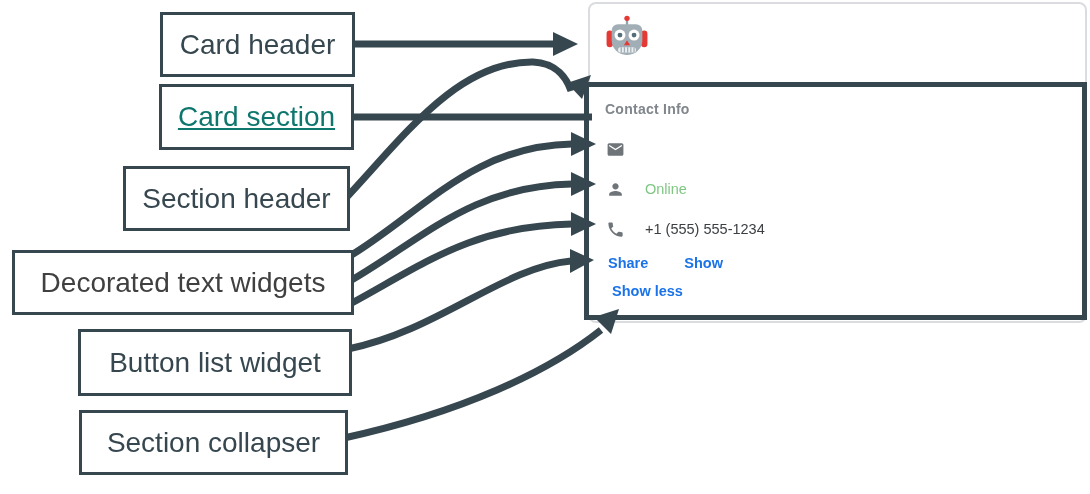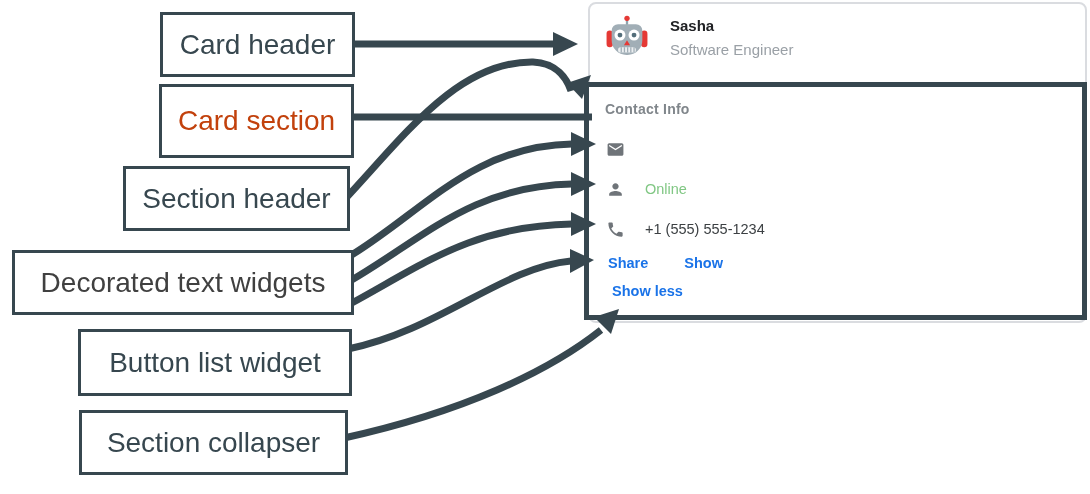--- a/index.html
+++ b/index.html
@@ -149,21 +149,21 @@
       <path d="M348 349 C438 331 503 267 571 261"></path>
       <polygon points="594,260 570,249 570,273"></polygon>
     </g>
     <g>
       <path d="M344 438 C462 412 548 372 601 330"></path>
       <polygon points="619,309 611,334 594,317"></polygon>
     </g>
   </svg>
 
   <div class="label-box" style="left: 160px; top: 12px; width: 195px; height: 65px; color: rgb(55, 71, 79);">Card header</div>
-  <div class="label-box" style="left: 159px; top: 84px; width: 195px; height: 74px; color: #c2410c;">Card section</div>
+  <div class="label-box" style="left: 159px; top: 84px; width: 195px; height: 66px; color: #0f766e; text-decoration: underline;">Card section</div>
   <div class="label-box" style="left: 123px; top: 166px; width: 227px; height: 65px; color: rgb(55, 71, 79);">Section header</div>
   <div class="label-box" style="left: 12px; top: 250px; width: 342px; height: 65px; color: #404040;">Decorated text widgets</div>
   <div class="label-box" style="left: 79px; top: 410px; width: 269px; height: 65px; color: rgb(55, 71, 79);">Section collapser</div>
   <div class="label-box" style="left: 78px; top: 329px; width: 274px; height: 67px; color: rgb(55, 71, 79);">Button list widget</div>
 
   <div class="card">
     <div class="card-header">
       <svg class="avatar" viewBox="0 0 36 36">
         <rect x="17.1" y="3.5" width="1.8" height="6" fill="#90a4ae"></rect>
         <circle cx="18" cy="3.4" r="2.1" fill="#e53935"></circle>
@@ -171,24 +171,20 @@
         <rect x="29" y="13" width="5" height="13" rx="2.5" fill="#e53935"></rect>
         <path d="M6 13 a5 5 0 0 1 5-5 h14 a5 5 0 0 1 5 5 v7.5 A11.5 11.5 0 0 1 18.5 32 h-1 A11.5 11.5 0 0 1 6 20.5 Z" fill="#a1aeb6"></path>
         <circle cx="12.5" cy="16.5" r="4.3" fill="#ffffff"></circle>
         <circle cx="23.5" cy="16.5" r="4.3" fill="#ffffff"></circle>
         <circle cx="12.5" cy="16.5" r="1.9" fill="#546e7a"></circle>
         <circle cx="23.5" cy="16.5" r="1.9" fill="#546e7a"></circle>
         <path d="M18 20.5 l-2.4 4 h4.8 Z" fill="#e53935"></path>
         <rect x="11" y="26" width="14" height="4.2" rx="2" fill="#eceff1"></rect>
         <path d="M13.5 26 v4.2 M16 26 v4.2 M18.5 26 v4.2 M21 26 v4.2 M23.5 26 v4.2" stroke="#a1aeb6" stroke-width="1"></path>
       </svg>
-      <div class="id-block">
-        <div class="name" style="color: rgb(32, 33, 36);">Sasha</div>
-        <div class="role" style="color: rgb(154, 160, 166);">Software Engineer</div>
-      </div>
     </div>
   </div>
 
   <div class="card-section">
     <div class="section-title" style="color: rgb(128, 134, 139);">Contact Info</div>
 
     <div class="info-row row-email">
       <svg class="row-icon" viewBox="0 0 24 24">
         <path fill="#6f7479" d="M20 4H4c-1.1 0-1.99.9-1.99 2L2 18c0 1.1.9 2 2 2h16c1.1 0 2-.9 2-2V6c0-1.1-.9-2-2-2zm0 4l-8 5-8-5V6l8 5 8-5v2z"></path>
       </svg>

